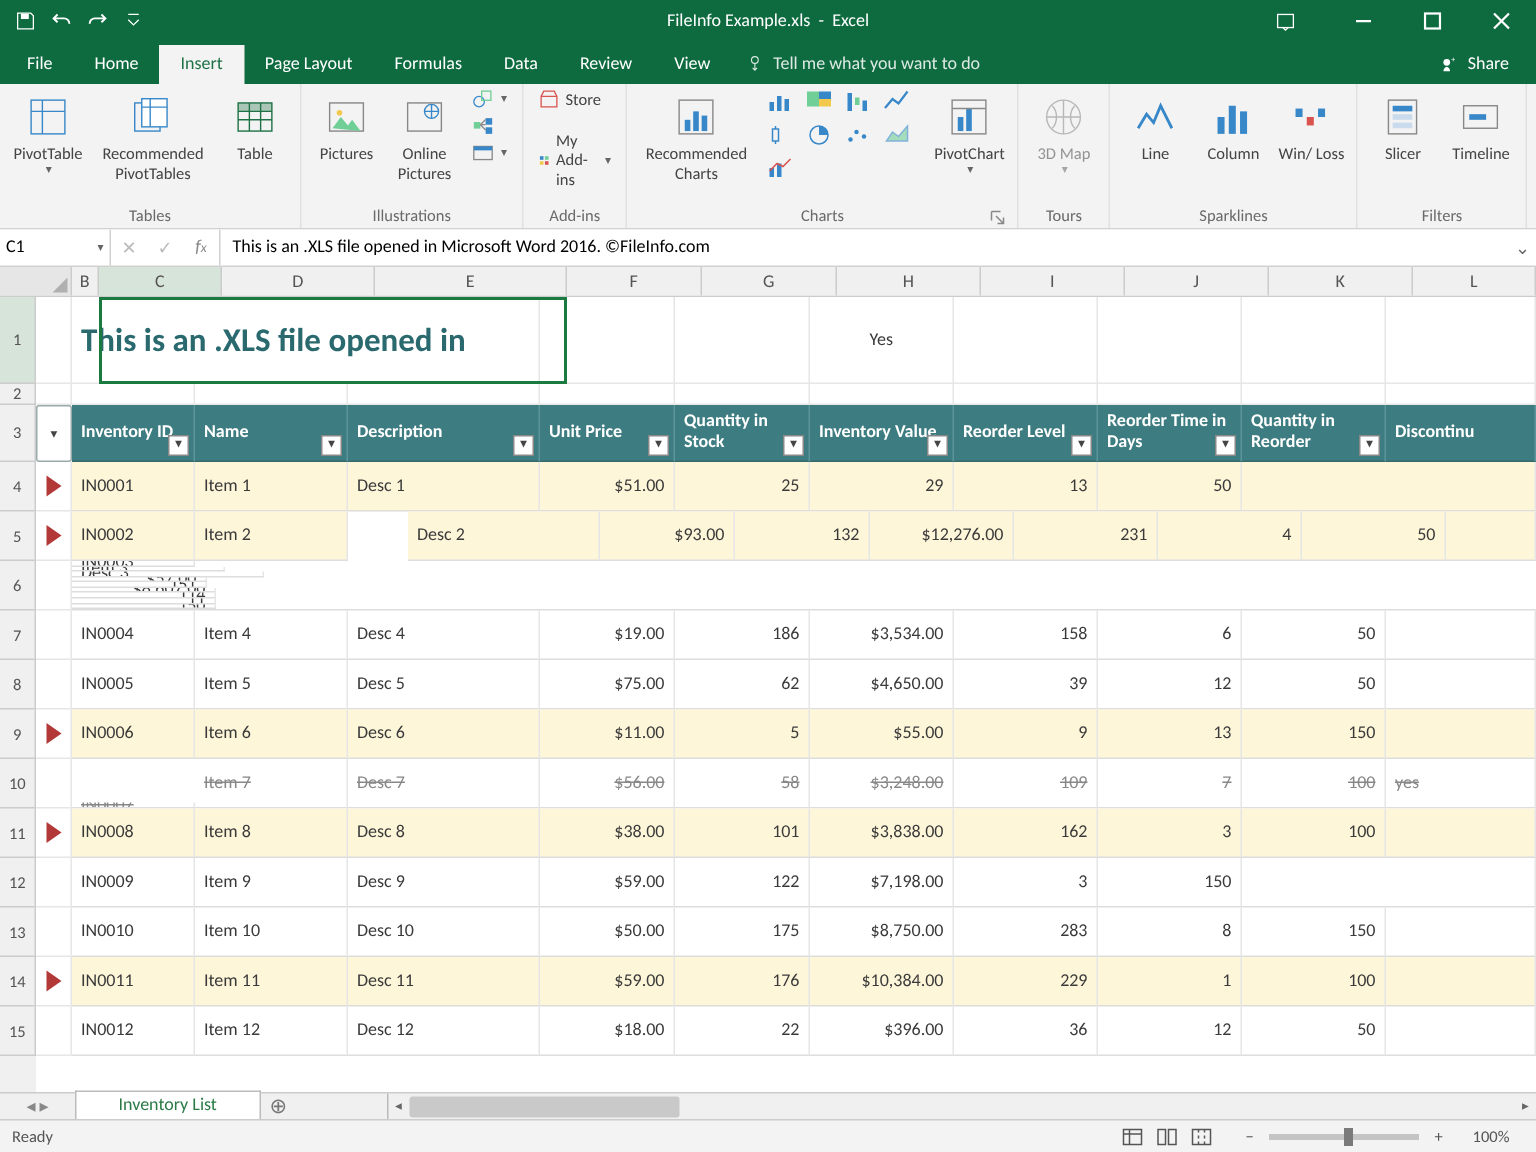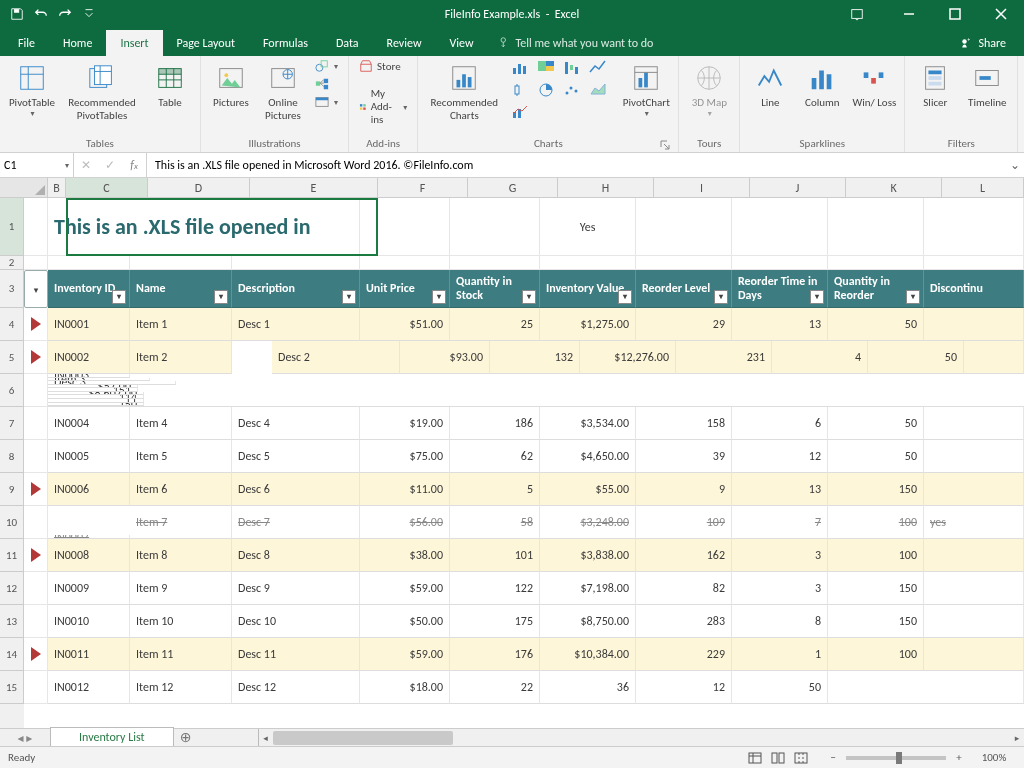--- a/index.html
+++ b/index.html
@@ -576,21 +576,20 @@
           <div class="cell " style="width: 96px; white-space: normal; line-height: 1.15;">Reorder Time in Days<div class="fbtn">▾</div></div>
           <div class="cell " style="width: 96px; white-space: normal; line-height: 1.15;">Quantity in Reorder<div class="fbtn">▾</div></div>
           <div class="cell " style="width: auto; flex: 1 1 0%; white-space: normal; line-height: 1.15;">Discontinu</div>
         </div>
         <div class="row data hl" style="height: 33px;">
           <div class="cell " style="width: 82px;">IN0001</div>
           <div class="cell " style="width: 102px;">Item 1</div>
           <div class="cell " style="width: 128px;">Desc 1</div>
           <div class="cell ra" style="width: 90px;">$51.00</div>
           <div class="cell ra" style="width: 90px;">25</div>
-          <div class="cell ra" style="width: 96px;">$1,275.00</div>
           <div class="cell ra" style="width: 96px;">29</div>
           <div class="cell ra" style="width: 96px;">13</div>
           <div class="cell ra" style="width: 96px;">50</div>
           <div class="cell " style="width: auto; flex: 1 1 0%;"></div>
         </div>
         <div class="row data hl" style="height: 33px;">
           <div class="cell " style="width: 82px;">IN0002</div>
           <div class="cell " style="width: 102px;">Item 2</div>
           <div class="cell " style="width: 128px; margin-left: 40px;">Desc 2</div>
           <div class="cell ra" style="width: 90px;">$93.00</div>
@@ -673,21 +672,20 @@
           <div class="cell ra" style="width: 96px;">100</div>
           <div class="cell " style="width: auto; flex: 1 1 0%;"></div>
         </div>
         <div class="row data" style="height: 33px;">
           <div class="cell " style="width: 82px;">IN0009</div>
           <div class="cell " style="width: 102px;">Item 9</div>
           <div class="cell " style="width: 128px;">Desc 9</div>
           <div class="cell ra" style="width: 90px;">$59.00</div>
           <div class="cell ra" style="width: 90px;">122</div>
           <div class="cell ra" style="width: 96px;">$7,198.00</div>
-          <div class="cell ra" style="width: 96px;">82</div>
           <div class="cell ra" style="width: 96px;">3</div>
           <div class="cell ra" style="width: 96px;">150</div>
           <div class="cell " style="width: auto; flex: 1 1 0%;"></div>
         </div>
         <div class="row data" style="height: 33px;">
           <div class="cell " style="width: 82px;">IN0010</div>
           <div class="cell " style="width: 102px;">Item 10</div>
           <div class="cell " style="width: 128px;">Desc 10</div>
           <div class="cell ra" style="width: 90px;">$50.00</div>
           <div class="cell ra" style="width: 90px;">175</div>
@@ -708,20 +706,21 @@
           <div class="cell ra" style="width: 96px;">1</div>
           <div class="cell ra" style="width: 96px;">100</div>
           <div class="cell " style="width: auto; flex: 1 1 0%;"></div>
         </div>
         <div class="row data" style="height: 33px;">
           <div class="cell " style="width: 82px;">IN0012</div>
           <div class="cell " style="width: 102px;">Item 12</div>
           <div class="cell " style="width: 128px;">Desc 12</div>
           <div class="cell ra" style="width: 90px;">$18.00</div>
           <div class="cell ra" style="width: 90px;">22</div>
+          <div class="cell ra" style="width: 96px;">$396.00</div>
           <div class="cell ra" style="width: 96px;">36</div>
           <div class="cell ra" style="width: 96px;">12</div>
           <div class="cell ra" style="width: 96px;">50</div>
           <div class="cell " style="width: auto; flex: 1 1 0%;"></div>
         </div>
       </div>
   </div>
 
   <div class="active-outline" id="activecell" style="left: 66px; top: 20px; width: 312px; height: 58px;"></div>
 </div>

